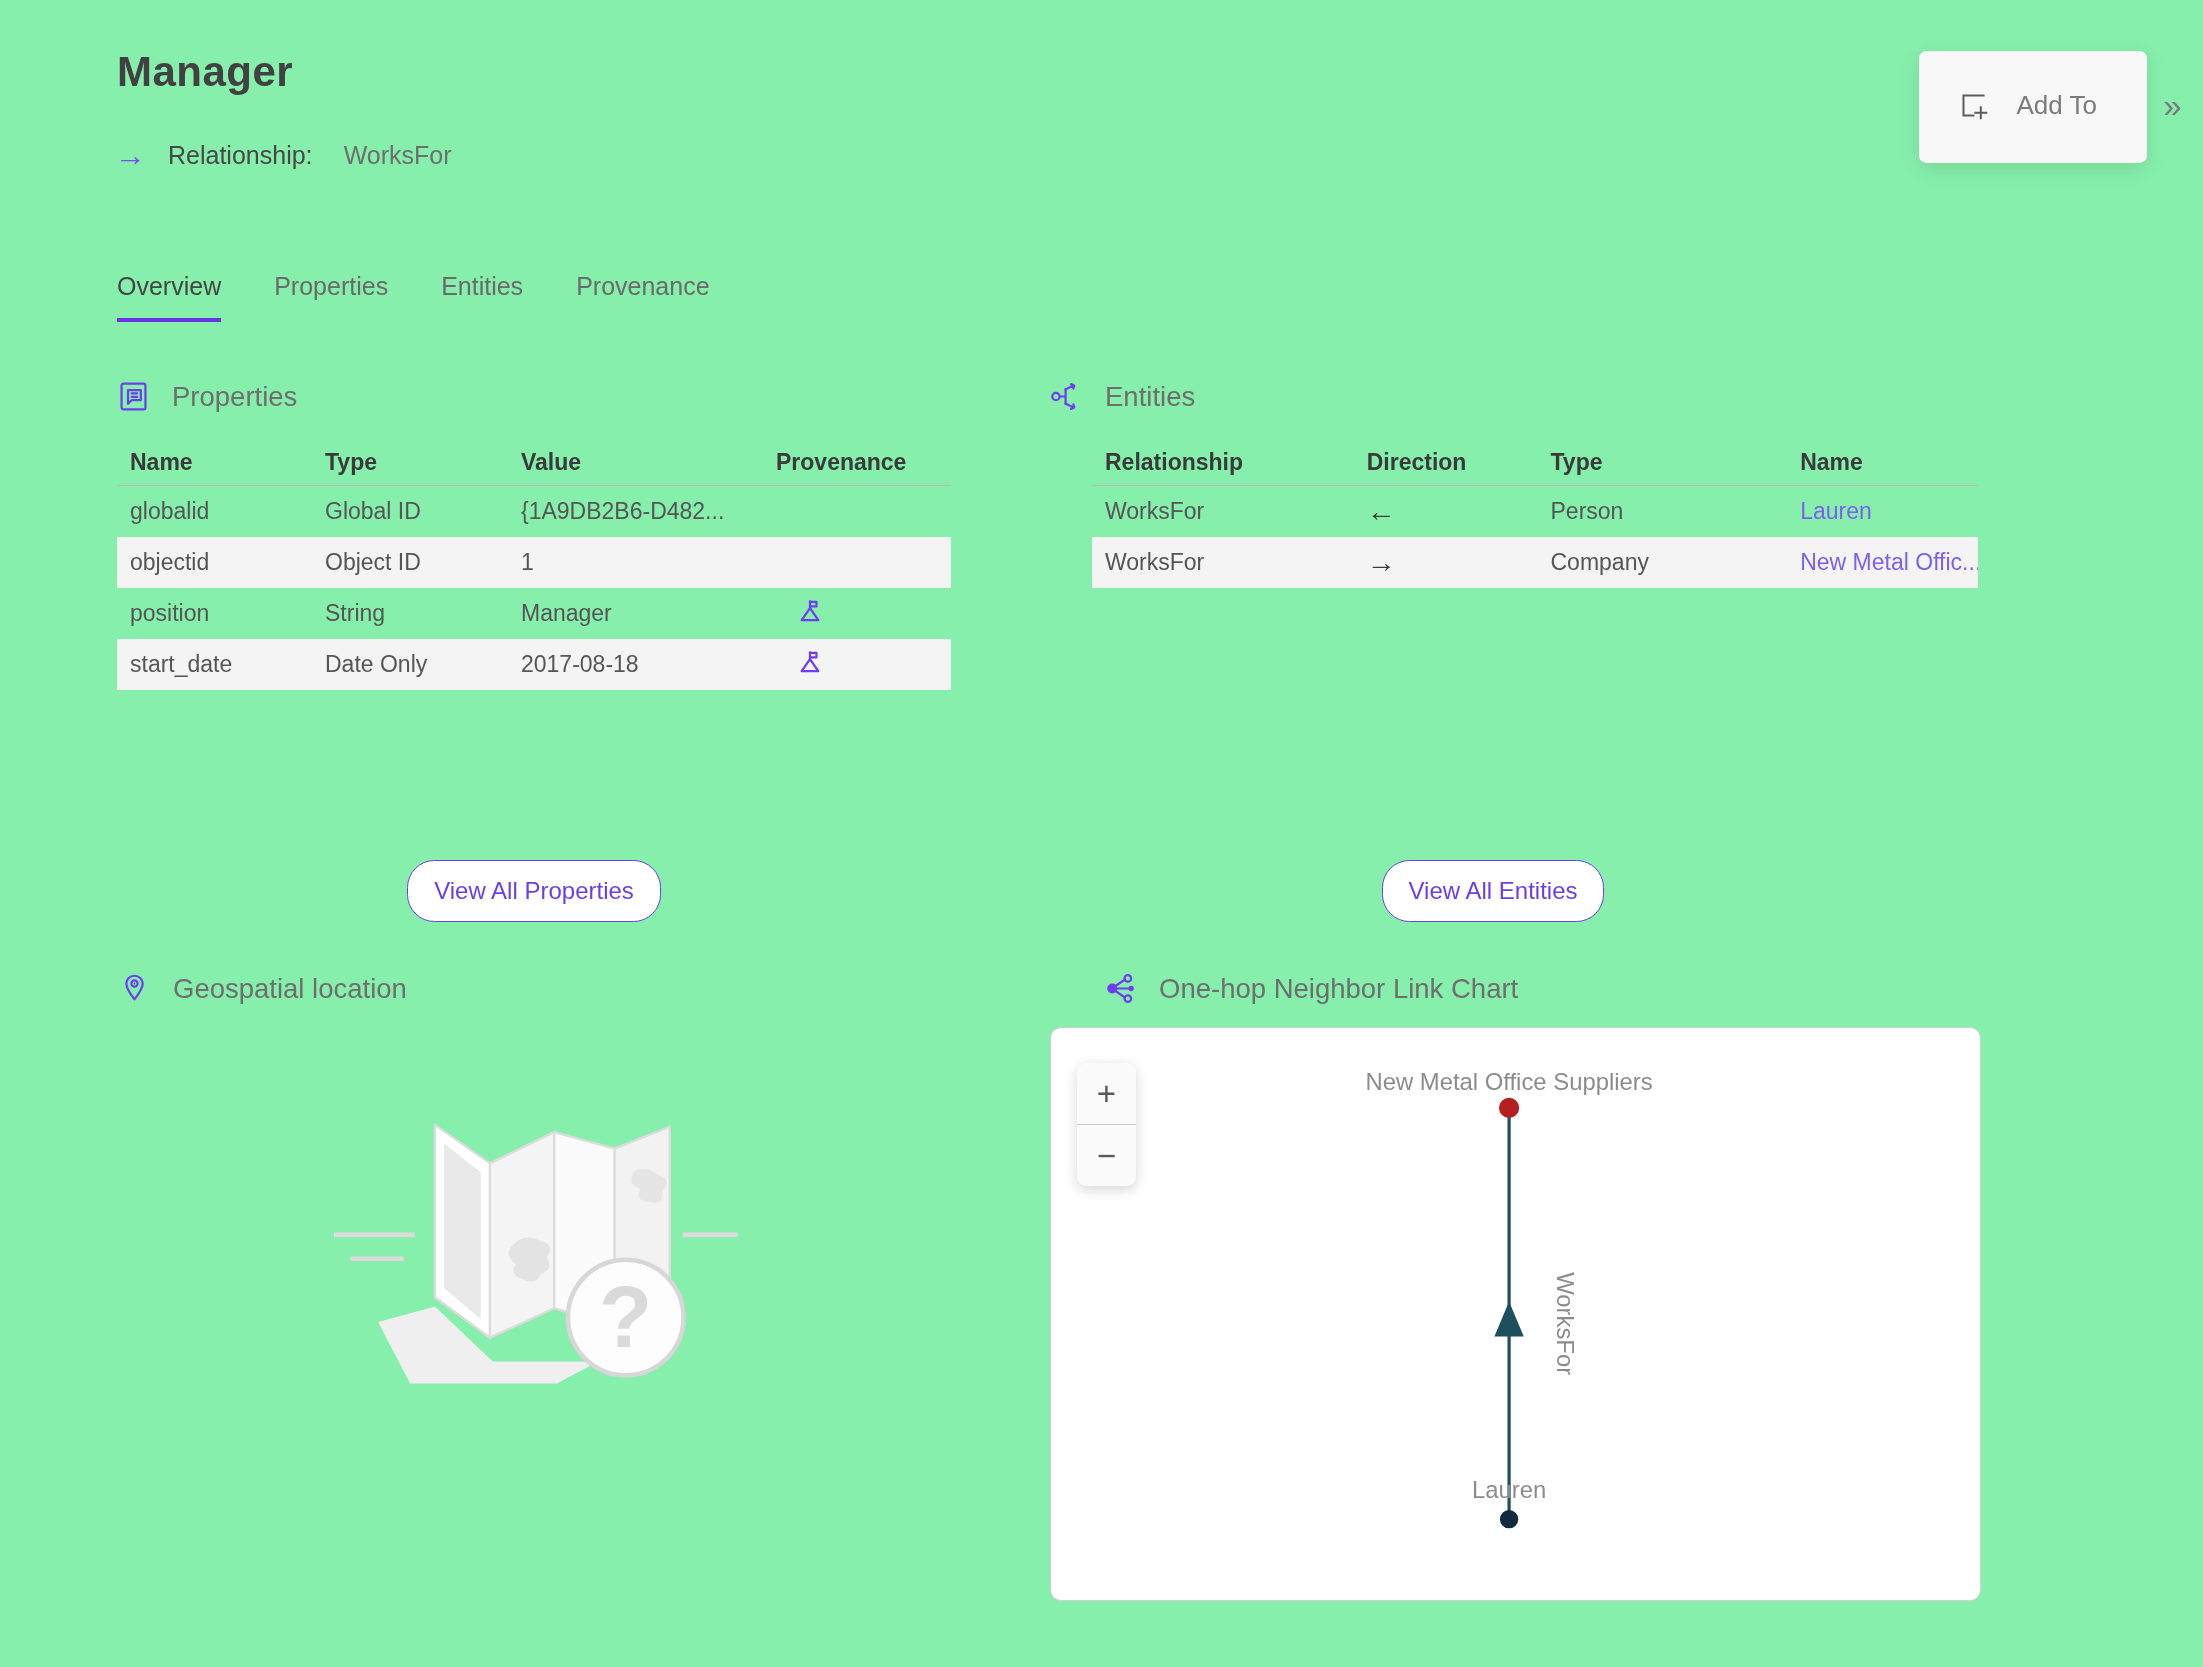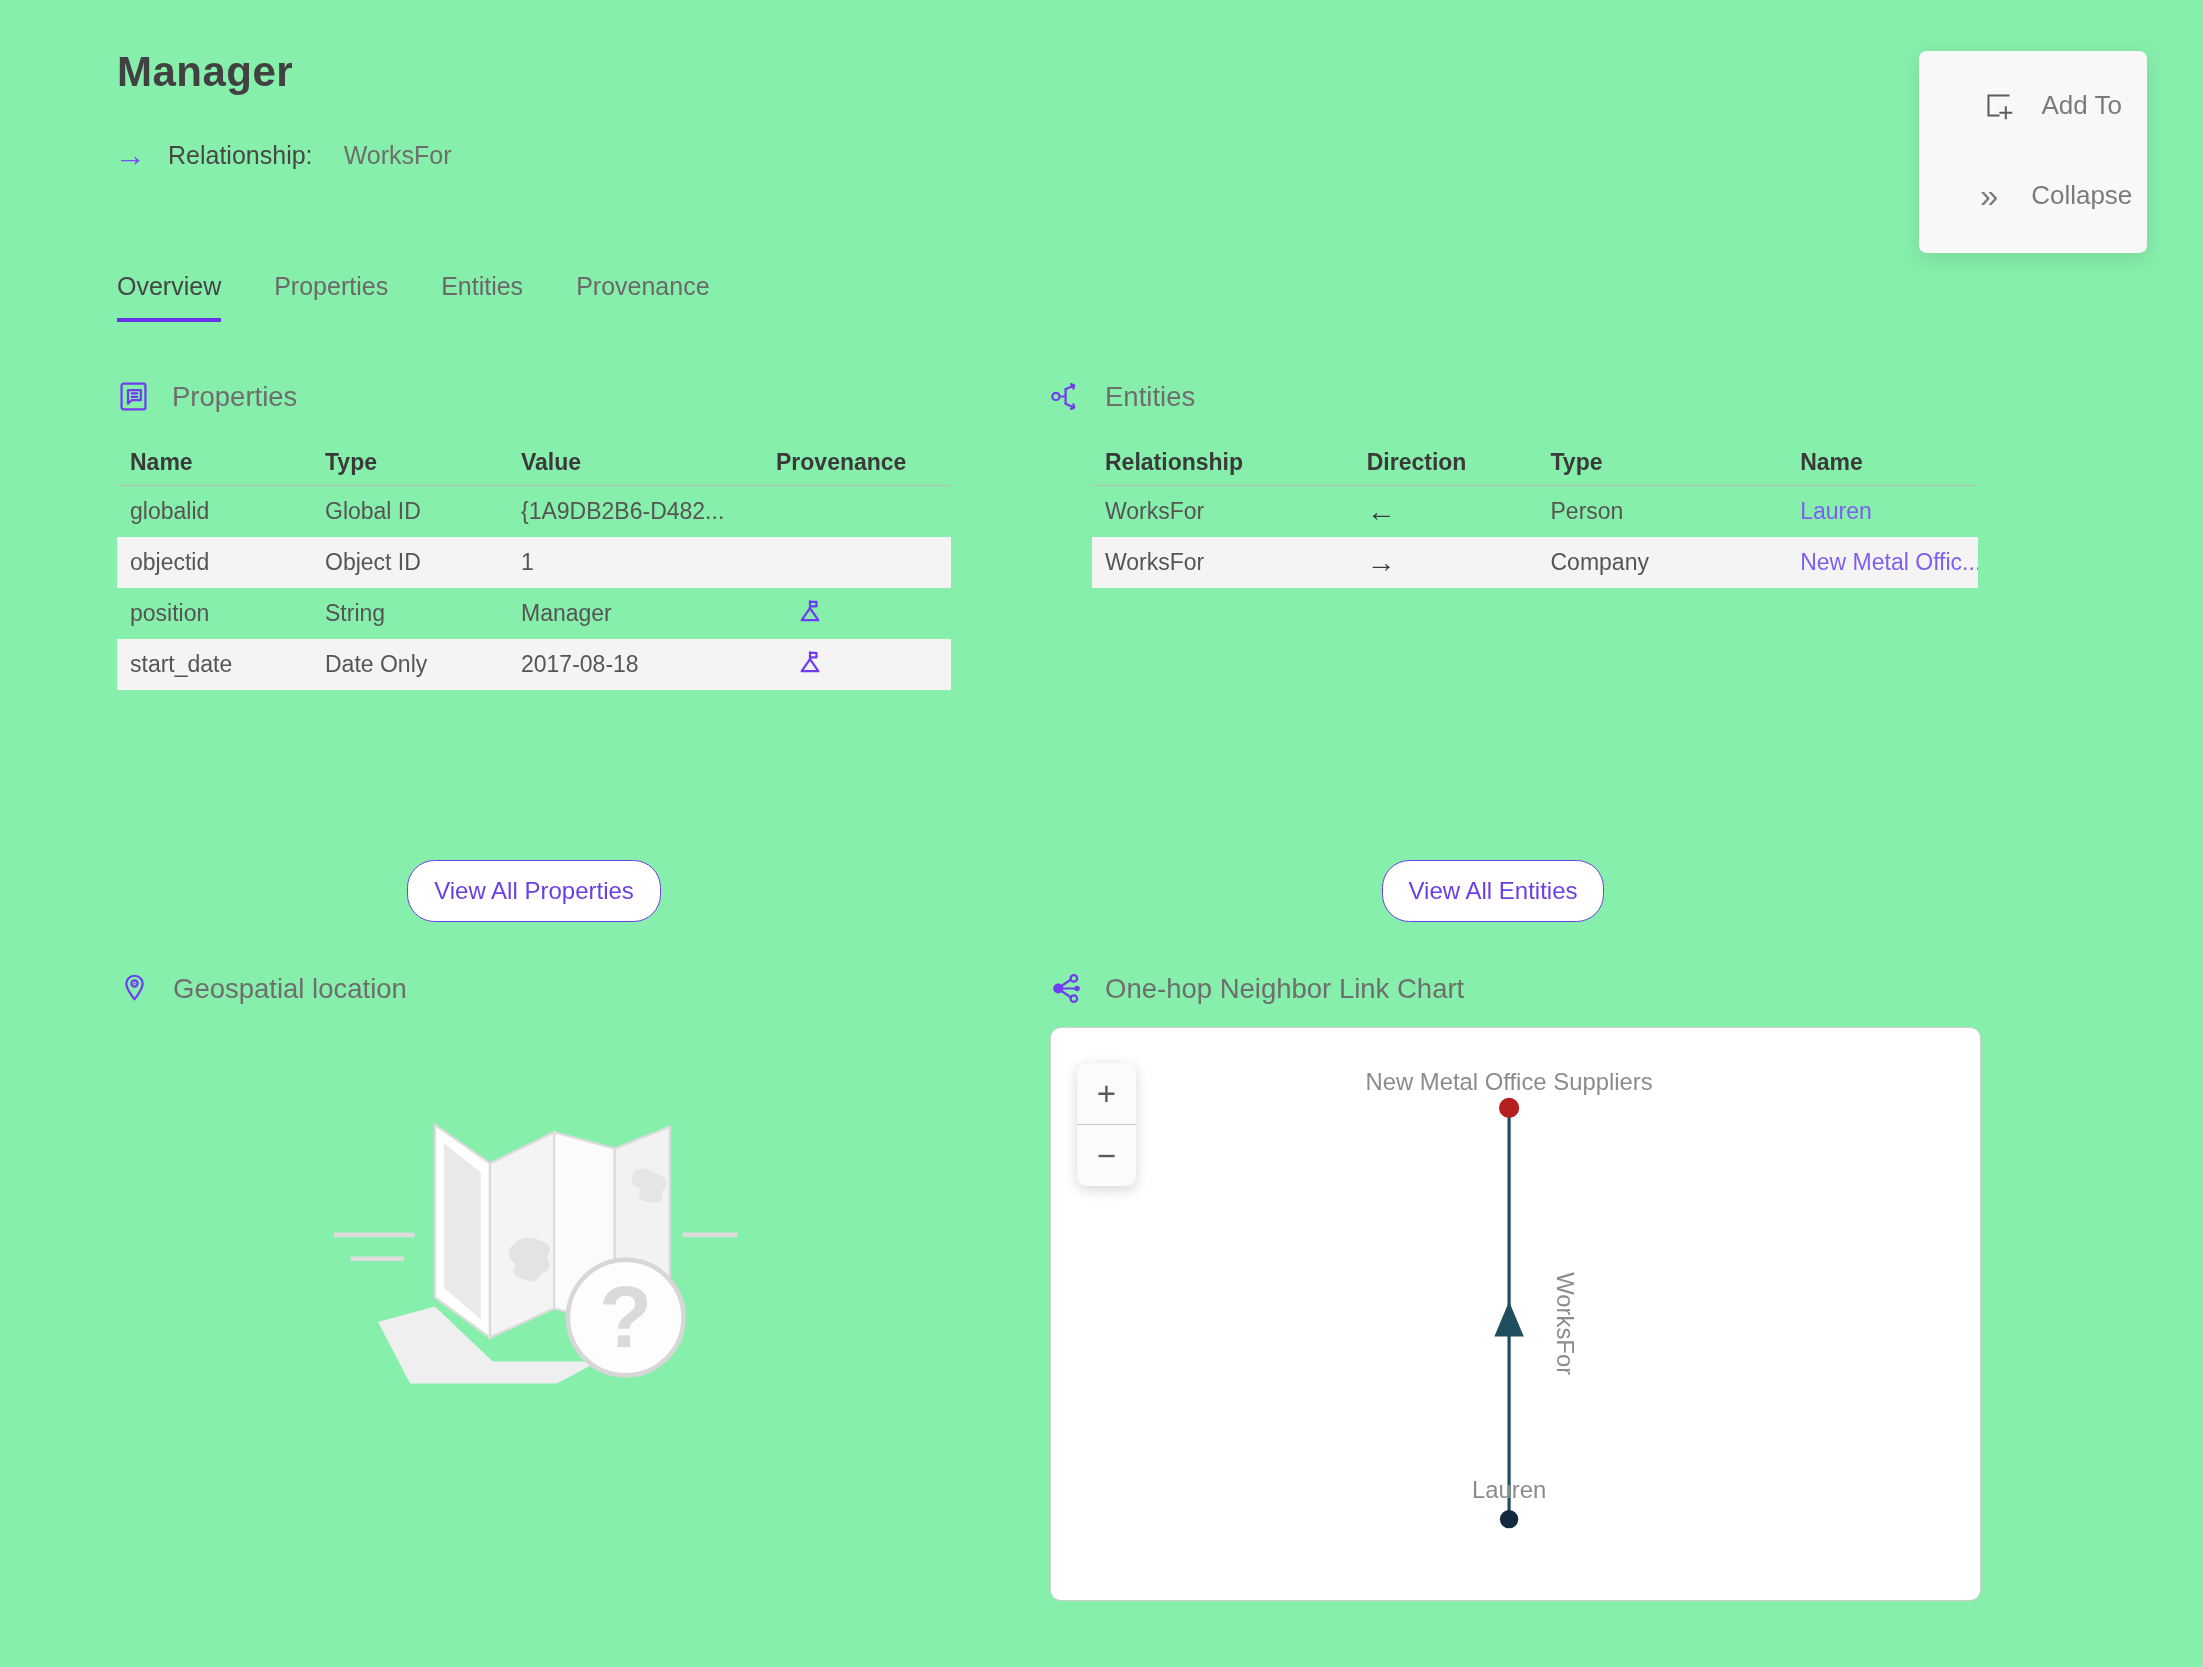--- a/index.html
+++ b/index.html
@@ -8,21 +8,21 @@
 
   
   .page-title{position:absolute;left:117px;top:48px;font-size:42px;font-weight:bold;color:#414141;letter-spacing:0.5px;}
   .subtitle{position:absolute;left:115px;top:140px;display:flex;align-items:center;gap:22px;font-size:25px;}
   .subtitle .rel-arrow{color:#7a4df0;font-size:31px;line-height:1;}
   .subtitle .lbl{font-weight:normal;color:#474747;}
   .subtitle .val{color:#6e6e6e;margin-left:9.2px;}
 
   
   .actions-card{position:absolute;left:1919px;top:51px;width:228px;box-sizing:border-box;background:#f8f8f8;
-    border-radius:7.3px;box-shadow:0 5.5px 20px rgba(0,0,0,.10);padding:39px 0 42px 39px;display:flex;flex-direction:column;gap:59px;align-items:center;}
+    border-radius:7.3px;box-shadow:0 5.5px 20px rgba(0,0,0,.10);padding:39px 0 42px 39px;display:flex;flex-direction:row;gap:59px;}
   .action-item{display:flex;align-items:center;gap:27.5px;font-size:26px;color:#7b7b7b;cursor:pointer;white-space:nowrap;}
   .action-item .aicon{display:inline-flex;width:31px;height:31px;align-items:center;justify-content:center;}
   .chevrons{font-size:33px;color:#7b7b7b;line-height:1;letter-spacing:-1.8px;}
 
   
   .tabs{position:absolute;left:117px;top:272px;display:flex;gap:53px;font-size:25px;color:#6a6a6a;}
   .tab{padding-bottom:16.5px;cursor:pointer;border-bottom:4.6px solid transparent;}
   .tab.active{color:#454545;border-bottom-color:#6733e6;}
 
   
@@ -222,21 +222,21 @@
       <path d="M208,170 q-12,10 2,22 q-8,12 8,16 q14,8 20,-6 q14,-4 6,-18 q10,-14 -8,-18 q-16,-8 -28,4 Z" fill="#e3e3e3"></path>
       <polygon points="252,48 318,66 318,258 252,240" fill="#fbfbfb" stroke="#dcdcdc" stroke-width="2.5"></polygon>
       <polygon points="318,66 378,42 378,232 318,258" fill="#f2f2f2" stroke="#dcdcdc" stroke-width="2.5"></polygon>
       <path d="M340,90 q-10,14 6,20 q-6,14 10,14 q16,4 14,-12 q12,-12 -6,-18 q-12,-10 -24,-4 Z" fill="#e5e5e5"></path>
       <circle cx="330" cy="250" r="63" fill="#fdfdfd" stroke="#d7d7d7" stroke-width="5"></circle>
       <text x="330" y="282" text-anchor="middle" font-size="95" font-weight="bold" fill="#dadada" font-family="Liberation Sans, sans-serif">?</text>
     </svg>
   </div>
 
 
-  <div class="sec-head" style="left:1050px;top:972px;">
+  <div class="sec-head" style="left:1104px;top:972px;">
     <span class="sec-icon">
       <svg width="33" height="33" viewBox="0 0 36 36">
         <circle cx="9" cy="18" r="5.5" fill="#6f3cf0"></circle>
         <path class="icon-purple" d="M13 15 L23 8 M13 18 H26 M13 21 L23 28"></path>
         <circle class="icon-purple" cx="26" cy="7" r="3.6"></circle>
         <circle cx="29.5" cy="18" r="3" fill="#6f3cf0"></circle>
         <circle class="icon-purple" cx="26" cy="29" r="3.6"></circle>
       </svg>
     </span>
     <span>One-hop Neighbor Link Chart</span>

